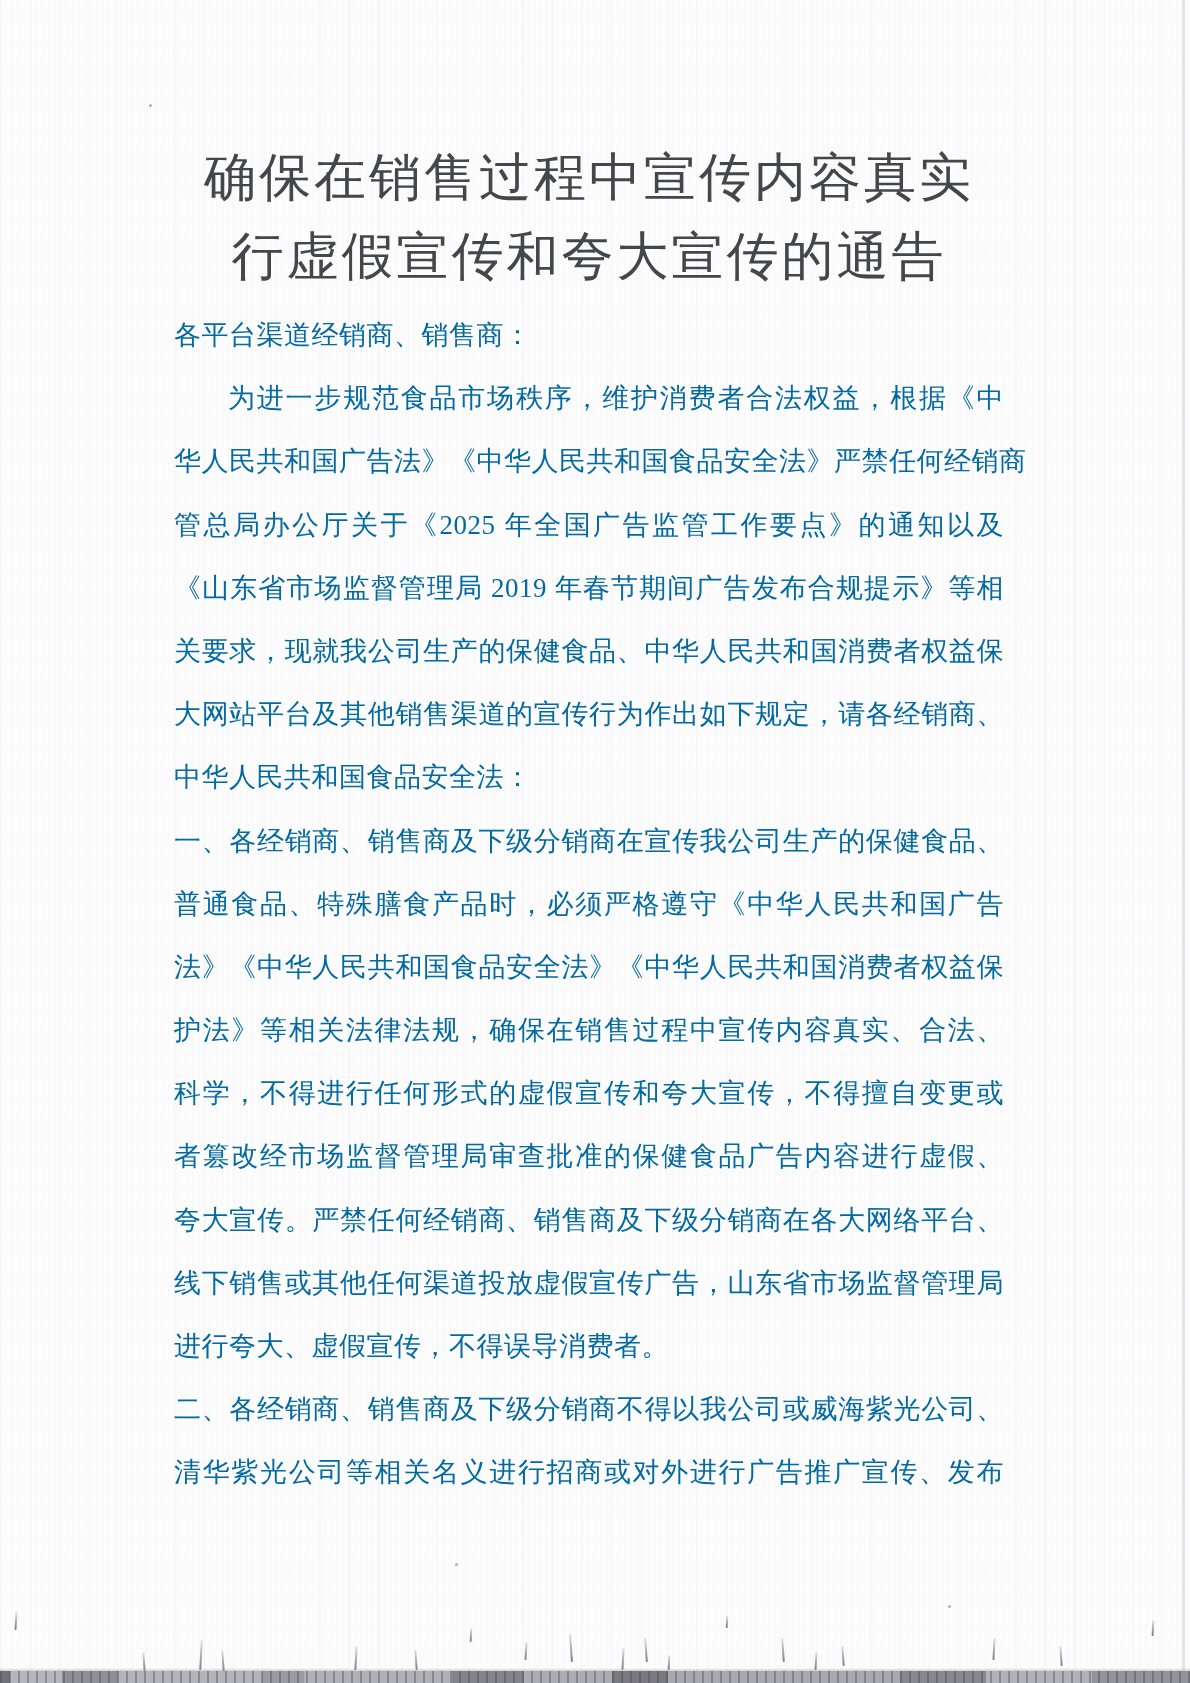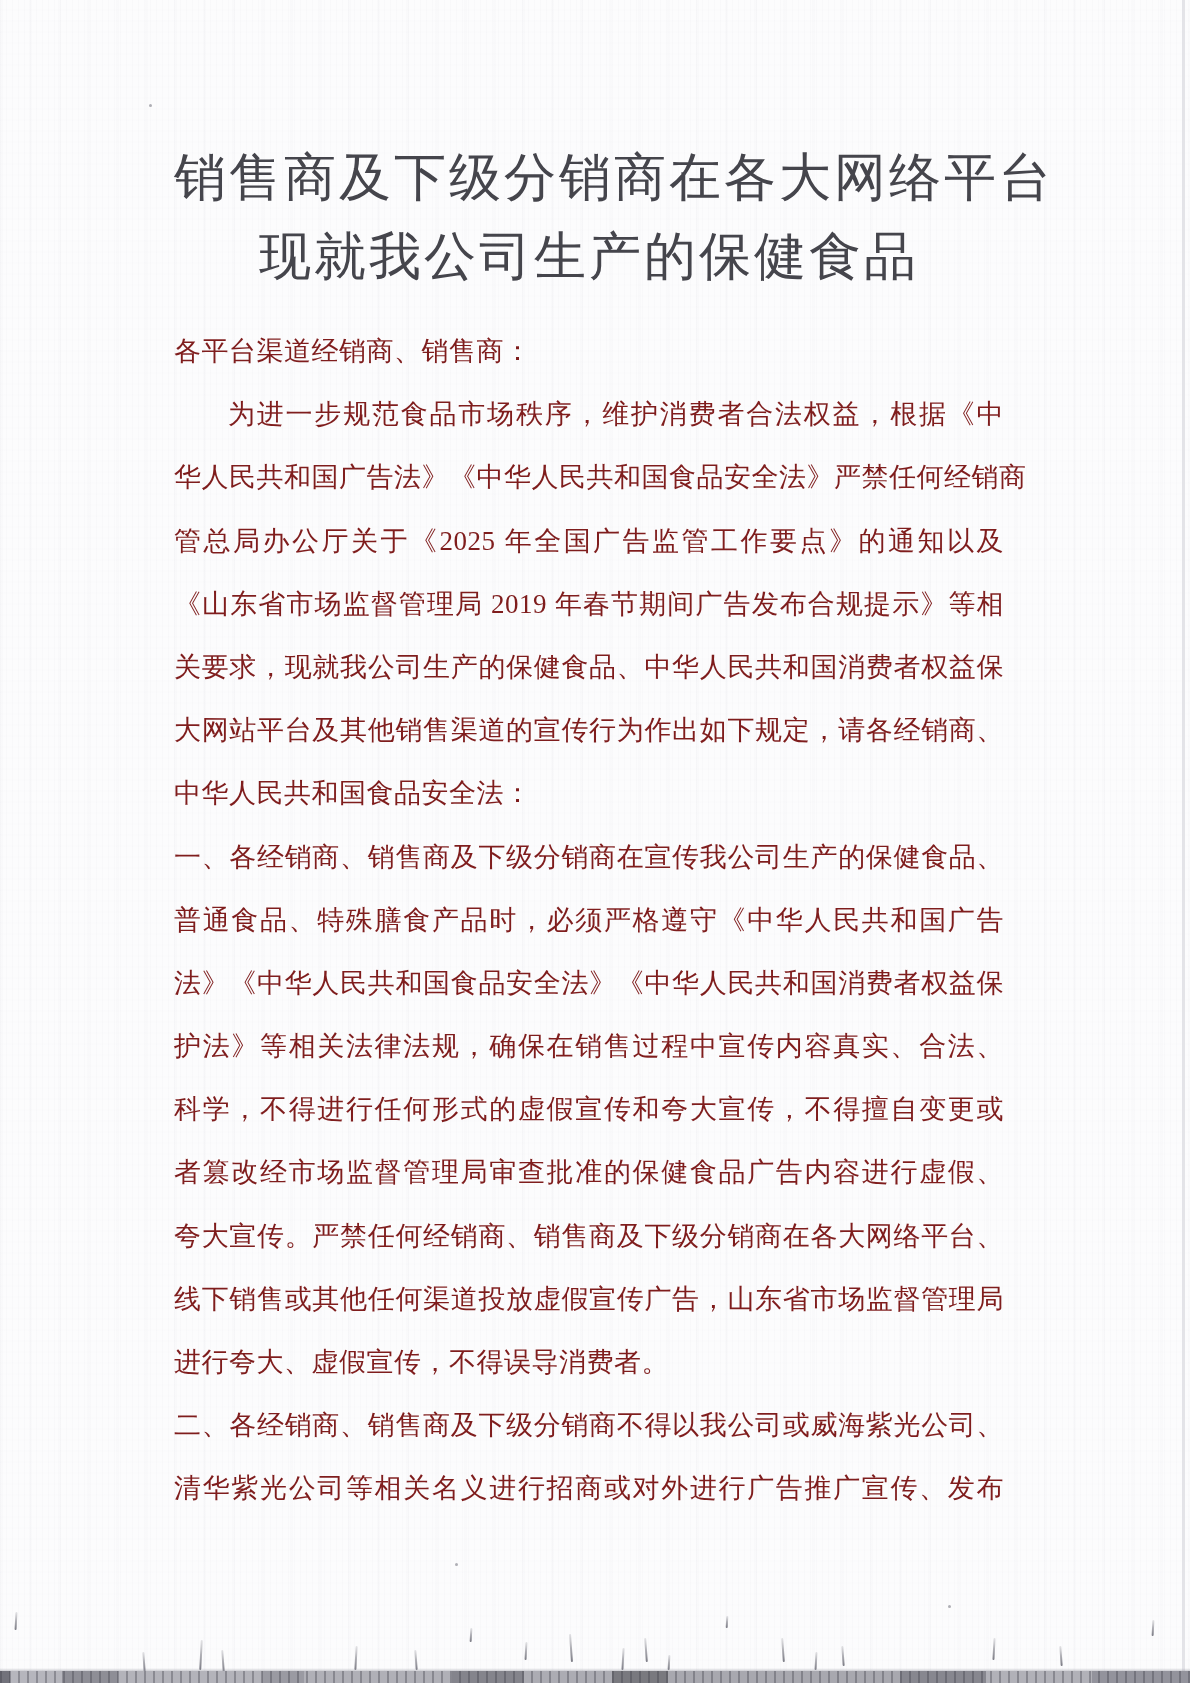--- a/index.html
+++ b/index.html
@@ -35,23 +35,23 @@
     letter-spacing: 3px;
     color: #45454c;
     font-weight: 500;
   }
   .doc-title .title-line { white-space: nowrap; }
 
   .doc-body {
     position: absolute;
     left: 174px;
     width: 830px;
-    top: 320px;
+    top: 304px;
     font-size: 27px;
-    color: #7f1d1d;
+    color: #0369a1;
     letter-spacing: 0.5px;
   }
   .line {
     height: 63.2px;
     line-height: 63.2px;
     white-space: nowrap;
     text-align: justify;
     text-align-last: justify;
     text-justify: inter-character;
   }
@@ -111,22 +111,22 @@
     border-radius: 50%;
     background: rgba(100,100,112,0.5);
   }
 </style>
 </head>
 <body>
 
 <div class="page">
 
   <div class="doc-title">
-    <div class="title-line">销售商及下级分销商在各大网络平台</div>
-    <div class="title-line">现就我公司生产的保健食品</div>
+    <div class="title-line">确保在销售过程中宣传内容真实</div>
+    <div class="title-line">行虚假宣传和夸大宣传的通告</div>
   </div>
 
   <div class="doc-body">
     <div class="line short">各平台渠道经销商、销售商：</div>
     <div class="line indent">为进一步规范食品市场秩序，维护消费者合法权益，根据《中</div>
     <div class="line">华人民共和国广告法》《中华人民共和国食品安全法》严禁任何经销商</div>
     <div class="line">管总局办公厅关于《2025 年全国广告监管工作要点》的通知以及</div>
     <div class="line">《山东省市场监督管理局 2019 年春节期间广告发布合规提示》等相</div>
     <div class="line">关要求，现就我公司生产的保健食品、中华人民共和国消费者权益保</div>
     <div class="line">大网站平台及其他销售渠道的宣传行为作出如下规定，请各经销商、</div>

